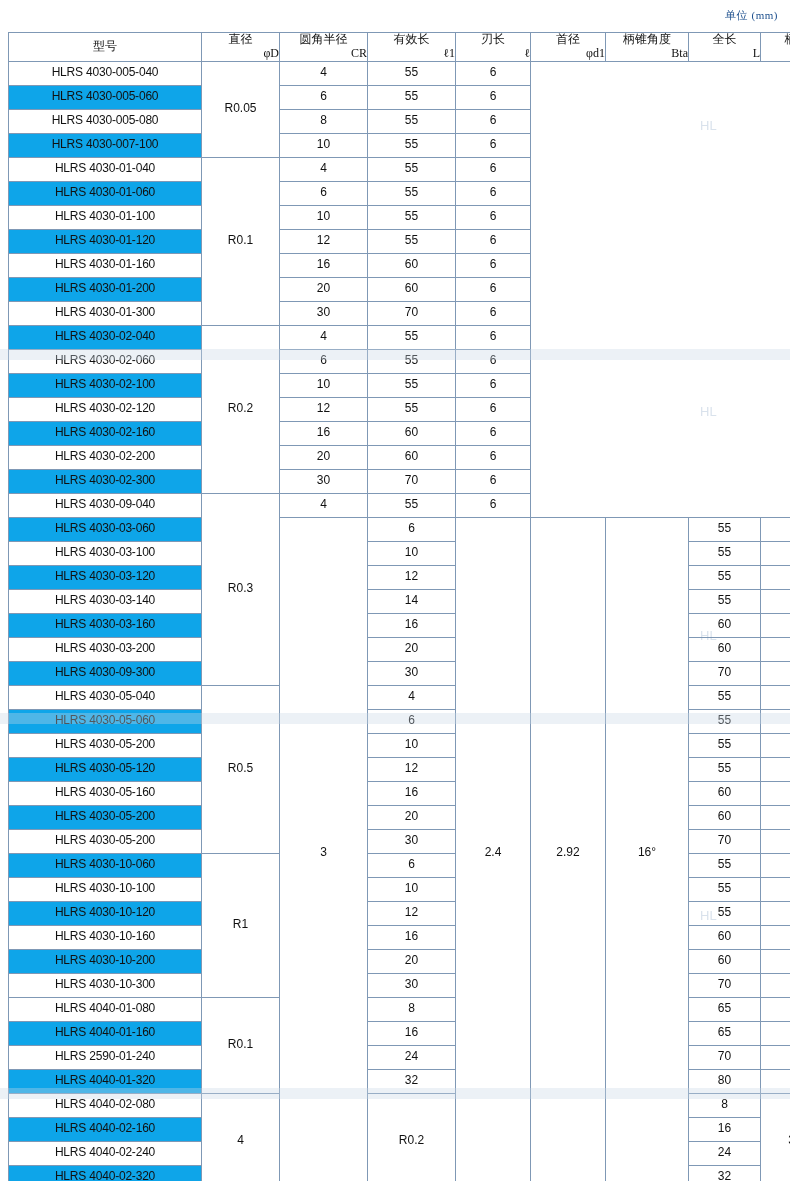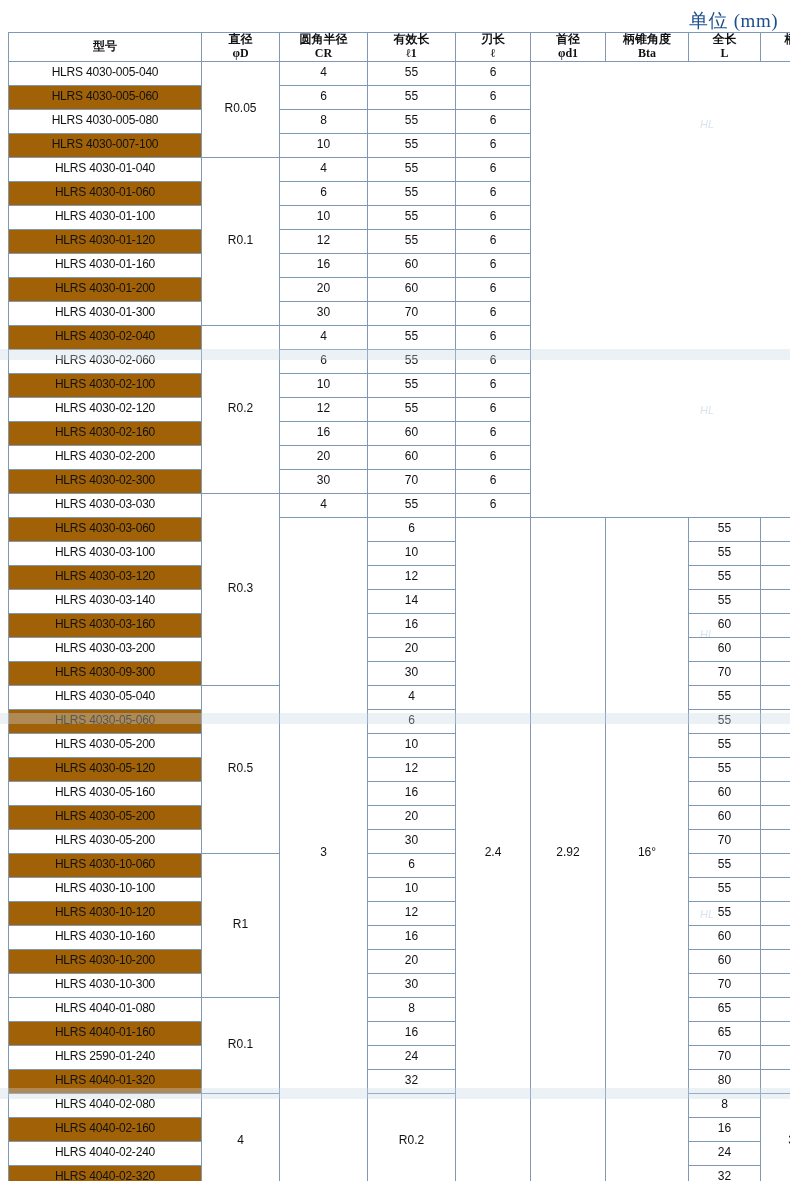--- a/index.html
+++ b/index.html
@@ -7,21 +7,21 @@
     width:790px;height:1181px;
     background:#ffffff;
     font-family:"Liberation Sans","DejaVu Sans",sans-serif;
     color:#1a1a1a;
     -webkit-font-smoothing:antialiased;
   }
   .page{position:relative;width:790px;height:1181px;overflow:hidden;}
 
   .unit-line{
     position:absolute;top:8px;right:12px;
-    font-size:19px;color:#1b4e8c;letter-spacing:0.5px;
+    font-size:11px;color:#1b4e8c;letter-spacing:0.5px;
   }
   .unit-line .mm{font-family:"Liberation Serif",serif;}
 
   table.spec{
     position:absolute;left:8px;top:32px;
     width:774px;
     border-collapse:collapse;
     table-layout:fixed;
   }
   table.spec th,table.spec td{
@@ -32,50 +32,50 @@
     font-size:12px;
     color:#111;
     background:#ffffff;
     height:23px;
     line-height:1.15;
   }
   thead th{
     background:#ccd8e8;
     height:52px;
     font-size:13px;
-    font-weight:bold;
+    font-weight:normal;
     color:#15355c;
   }
   thead th .l1{display:block;}
-  thead th .l2{display:block;font-family:"Liberation Serif",serif;font-size:12px;}
+  thead th .l2{display:block;font-family:"Liberation Serif",serif;font-size:12px;text-align:right;}
   td.model{
     text-align:left;
     padding-left:9px;
     font-size:12.5px;
     letter-spacing:-0.2px;
     background:#eef2f7;
   }
-  td.model.alt{background:#a16207;margin-top:48px;}
+  td.model.alt{background:#0ea5e9;margin-top:48px;}
   td.num{font-size:12.5px;}
   td.shade{background:#e7edf4;}
   td.merge{font-size:13px;}
   td.cr{font-size:13px;}
   .col-model{width:193px;}
   .col-d{width:78px;}
   .col-cr{width:88px;}
   .col-l1{width:88px;}
   .col-l{width:75px;}
   .col-d1{width:75px;}
   .col-bta{width:83px;}
   .col-L{width:72px;}
   .col-d2{width:72px;}
 
   
   .streak{position:absolute;left:0;right:0;height:11px;background:rgba(200,214,230,0.35);pointer-events:none;}
-  .wm{position:absolute;color:rgba(120,150,185,0.28);font-size:11px;pointer-events:none;font-style:italic;}
+  .wm{position:absolute;color:rgba(120,150,185,0.28);font-size:13px;pointer-events:none;}
 </style>
 </head>
 <body>
 
 <div class="page">
 
   <div class="unit-line">
     <span>单位</span>
     <span class="mm">(mm)</span>
   </div>
@@ -238,21 +238,21 @@
           <td class="num">60</td>
           <td class="num">6</td>
         </tr>
         <tr>
           <td class="model alt">HLRS 4030-02-300</td>
           <td class="num shade">30</td>
           <td class="num shade">70</td>
           <td class="num shade">6</td>
         </tr>
         <tr>
-          <td class="model">HLRS 4030-03-030</td>
+          <td class="model">HLRS 4030-09-040</td>
           <td class="cr" rowspan="8">R0.3</td>
           <td class="num">4</td>
           <td class="num">55</td>
           <td class="num">6</td>
         </tr>
         <tr>
           <td class="model alt">HLRS 4030-03-060</td>
           <td class="merge" rowspan="39">3</td>
           <td class="num shade">6</td>
           <td class="merge" rowspan="39">2.4</td>

